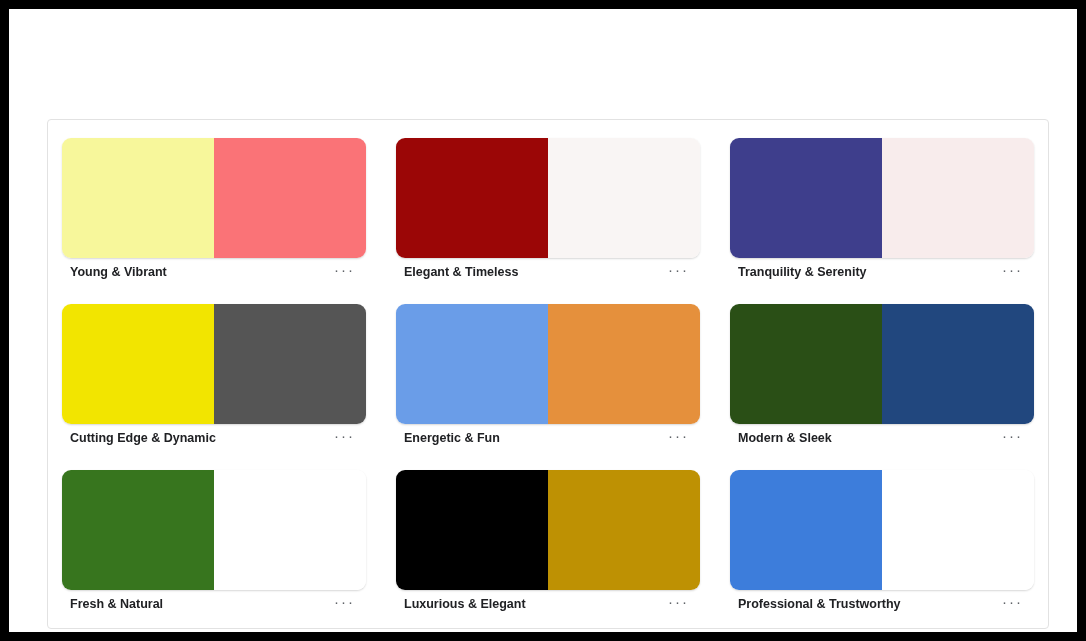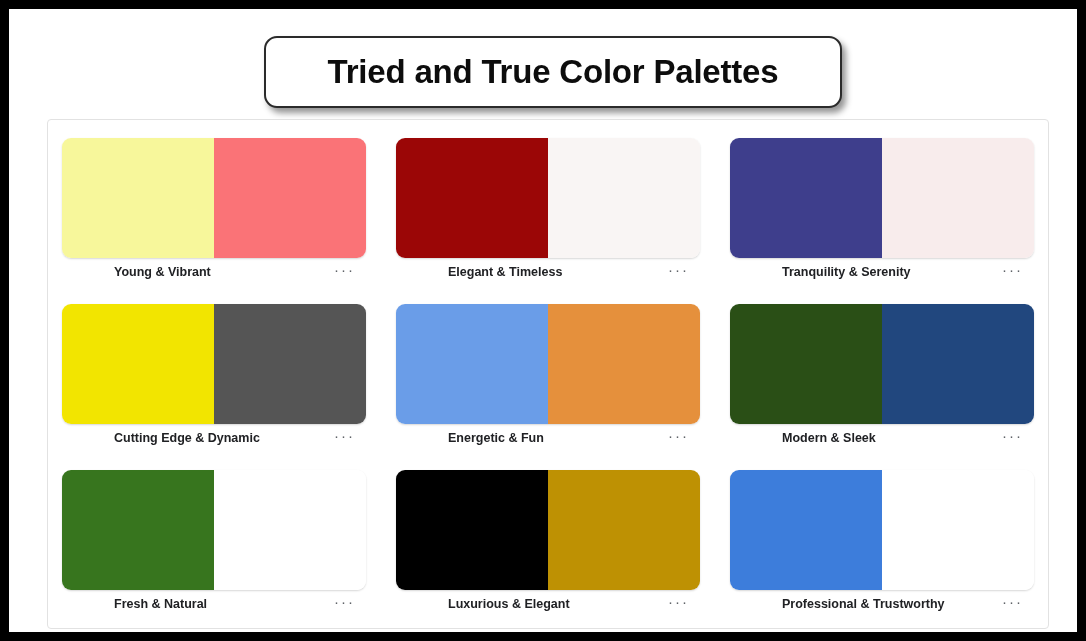--- a/index.html
+++ b/index.html
@@ -100,40 +100,36 @@
     padding: 0 10px 0 8px;
     box-sizing: border-box;
   }
   .card-label {
     font-size: 12.5px;
     color: #202124;
     font-weight: 600;
     white-space: nowrap;
     overflow: hidden;
     text-overflow: ellipsis;
-    margin-left: 44px;
   }
   .more-menu {
     font-size: 15px;
     line-height: 10px;
     color: #5f6368;
     letter-spacing: 2px;
     padding: 3px 1px 7px 6px;
     cursor: pointer;
     user-select: none;
   }
 </style>
 </head>
 <body>
 
 <div id="app-frame">
 
-  <div id="title-bar">
-    <div id="title-text">Tried and True Color Palettes</div>
-  </div>
 
   <div id="palette-panel">
     <div id="palette-grid">
         <div class="palette-card">
           <div class="swatch">
             <div class="swatch-half" style="background: rgb(247, 247, 155);"></div>
             <div class="swatch-half" style="background: rgb(250, 115, 119);"></div>
           </div>
           <div class="card-footer">
             <div class="card-label">Young &amp; Vibrant</div>

